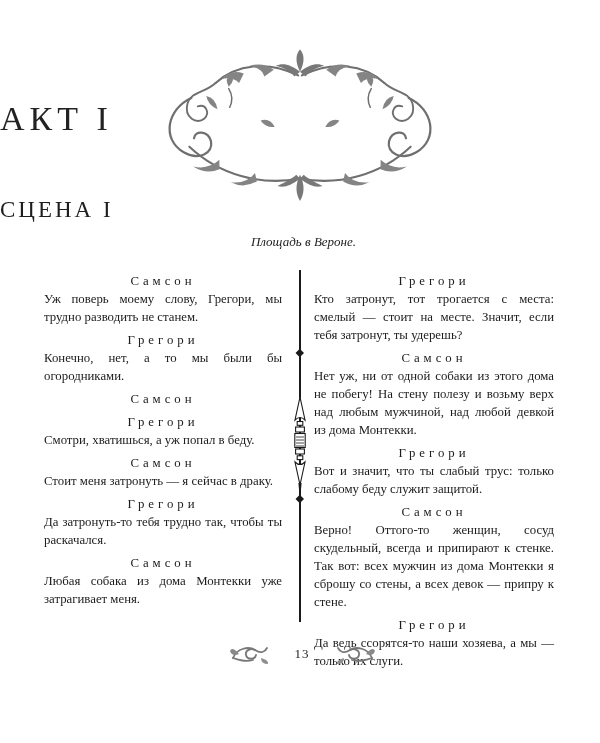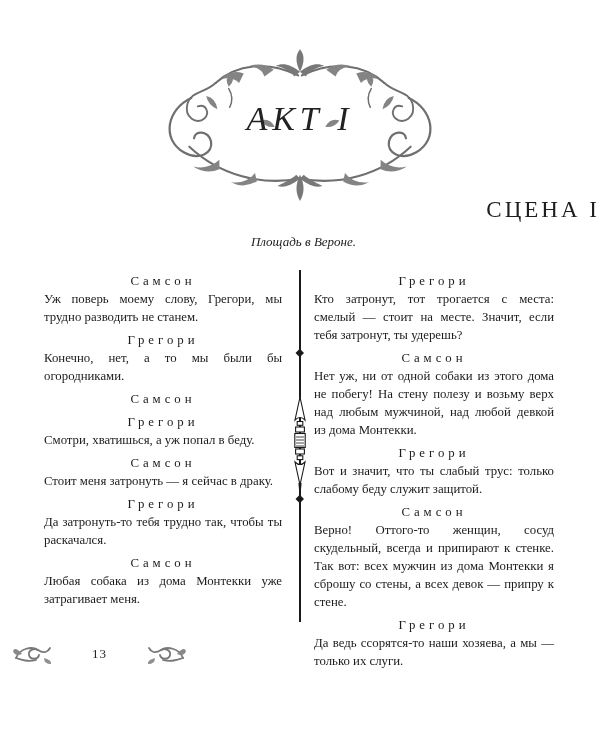--- a/index.html
+++ b/index.html
@@ -9,28 +9,27 @@
     margin:0 auto;
     background:#ffffff;
     font-family:"Liberation Serif","DejaVu Serif",serif;
     color:#1b1b1b;
     overflow:hidden;
   }
   
   .wreath-wrap{position:absolute;top:46px;left:150px;width:300px;height:162px;}
   .act-title{
     position:absolute;top:100px;left:0;right:0;
-    text-align:center;
+    text-align:left;
     font-size:34px;letter-spacing:5px;
     color:#222;
-    font-style:italic;
   }
   .scene-title{
     position:absolute;top:197px;left:0;right:0;
-    text-align:right;margin:0;
+    text-align:left;margin:0;
     font-size:23px;font-weight:normal;letter-spacing:3px;
     color:#1e1e1e;
   }
   .stage-directions{
     position:absolute;top:232px;left:0;right:0;
     text-align:center;
     font-style:italic;font-size:13px;line-height:19px;
     color:#222;
     padding-left:7px;
   }
@@ -55,22 +54,22 @@
   .divider-line{position:absolute;left:0;top:0;width:1.5px;height:100%;background:#1a1a1a;}
   .divider-orn{position:absolute;left:-8px;top:126px;}
   .diamond{
     position:absolute;left:-2.2px;width:5.5px;height:5.5px;
     background:#1a1a1a;transform:rotate(45deg);
   }
   .d1{top:80px;}
   .d2{top:226px;}
   
   .footer{
-    position:absolute;top:642px;left:12px;right:0;
-    display:flex;align-items:center;gap:40px;
+    position:absolute;top:642px;left:4px;right:0;
+    display:flex;align-items:center;justify-content:center;gap:26px;
   }
   .pagenum{font-size:13px;letter-spacing:1px;color:#222;}
   .flourish-right{transform:scaleX(-1);}
 </style>
 </head>
 <body>
 
 <div class="page">
 
   <div class="wreath-wrap">

